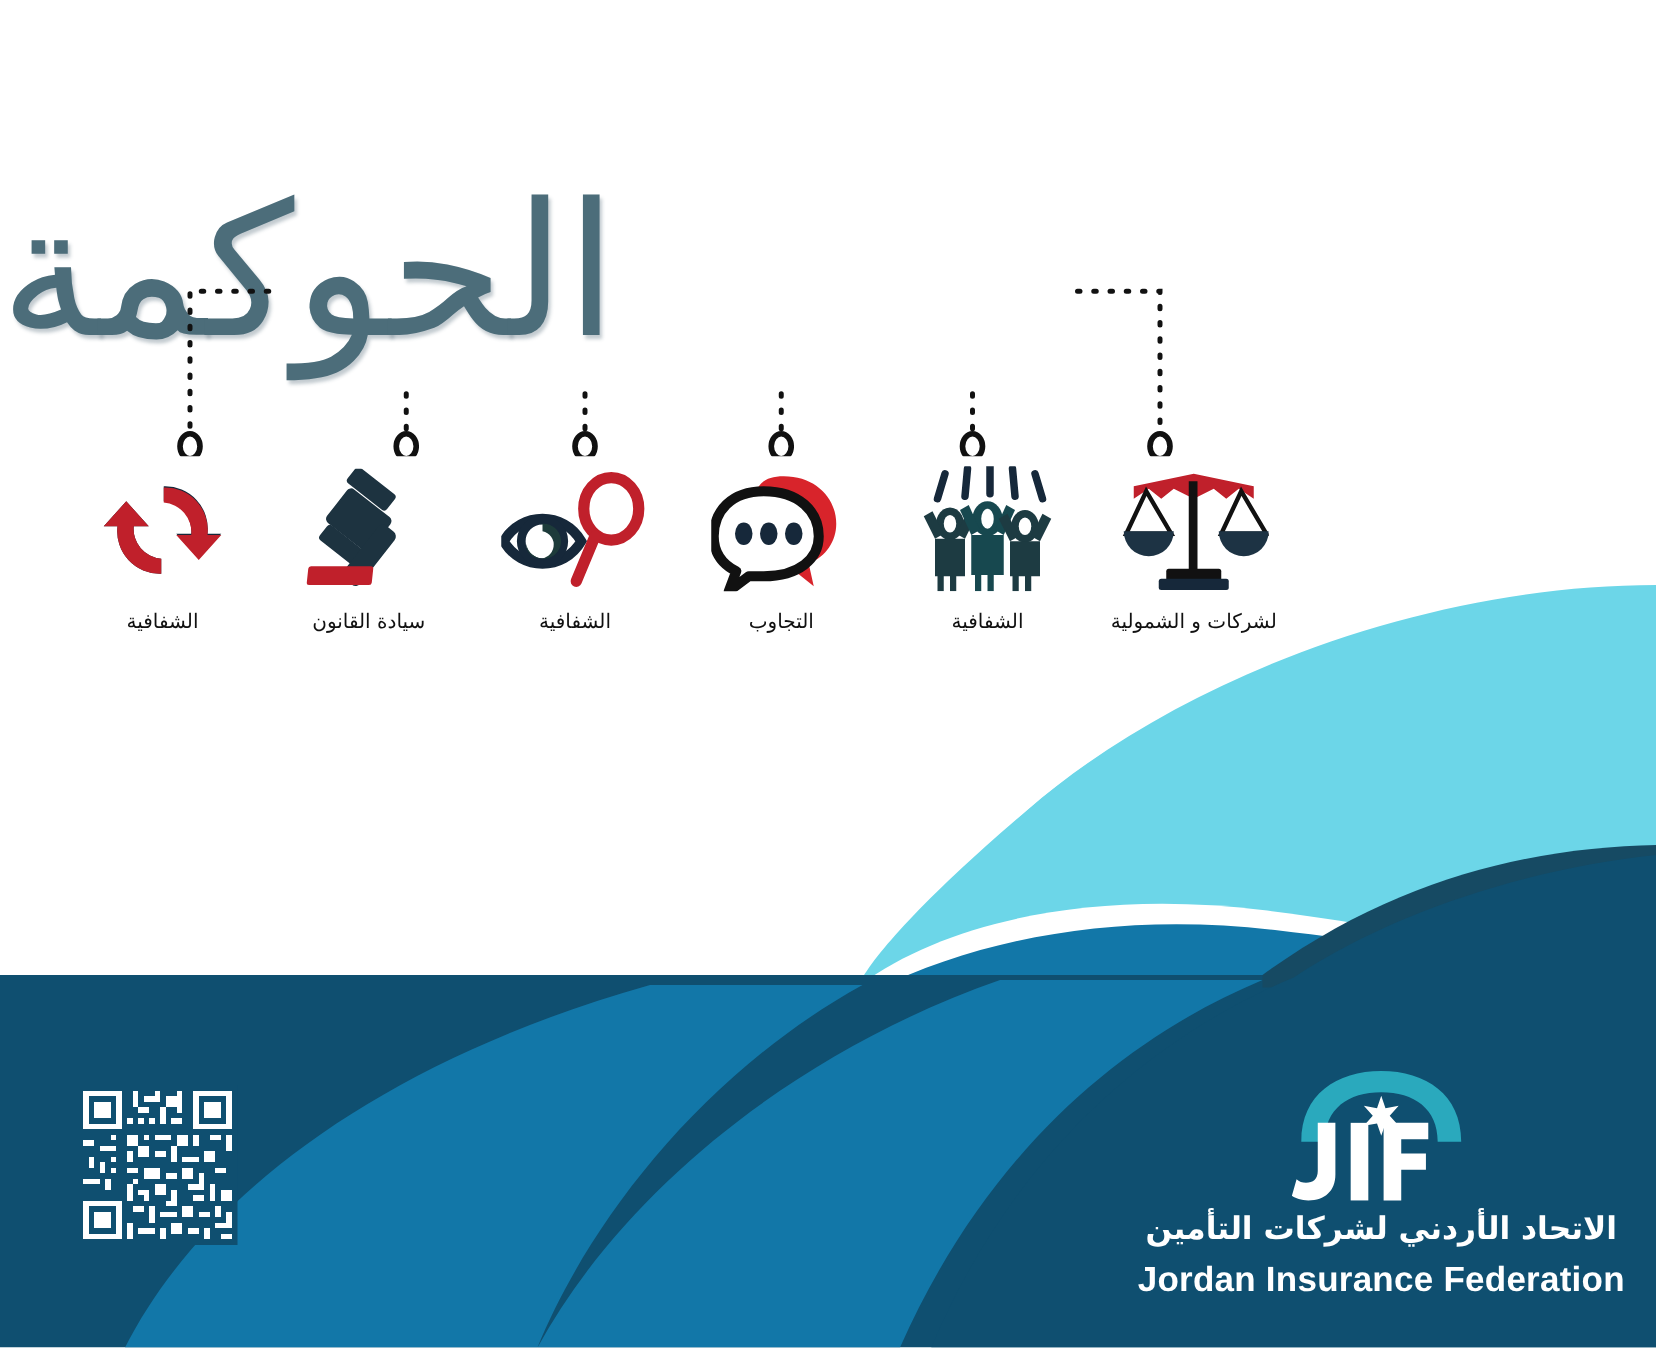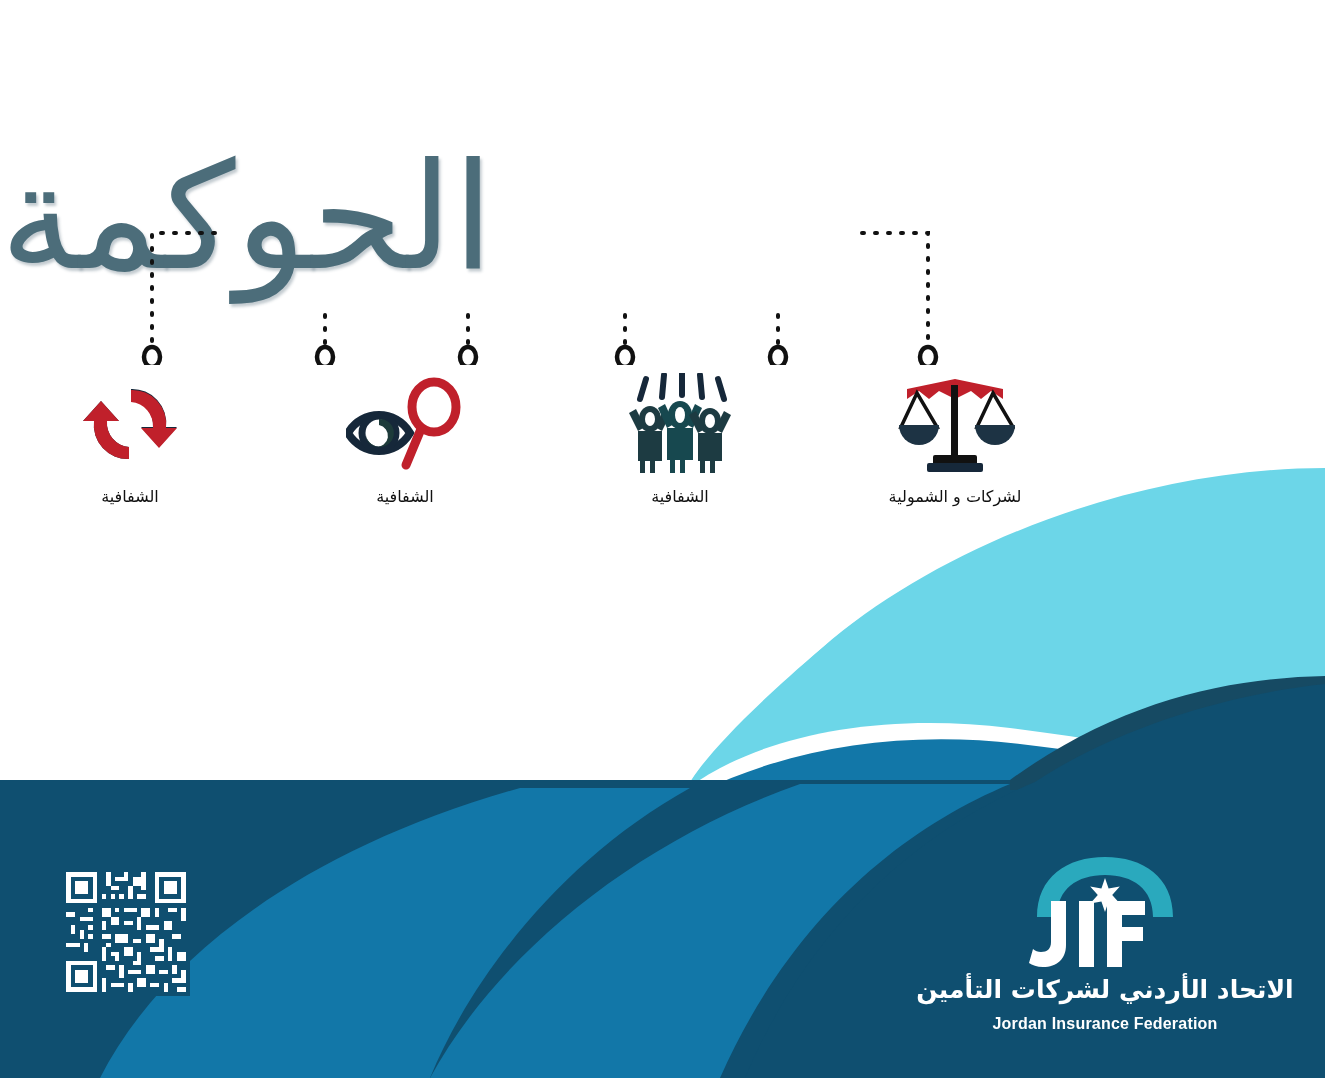--- a/index.html
+++ b/index.html
@@ -56,21 +56,21 @@
   }
   .logo .mark{width:200px;height:118px;}
   .logo .name-ar{
     margin-top:2px;
     font-family:"DejaVu Sans","Liberation Sans",sans-serif;
     font-size:25px;font-weight:700;color:#ffffff;direction:rtl;white-space:nowrap;
     letter-spacing:.5px;
   }
   .logo .name-en{
     font-family:"Liberation Sans","DejaVu Sans",sans-serif;
-    font-size:16px;font-weight:700;color:#ffffff;direction:ltr;white-space:nowrap;
+    font-size:28px;font-weight:700;color:#ffffff;direction:ltr;white-space:nowrap;
     letter-spacing:.2px;margin-top:11px;
   }
 </style>
 </head>
 <body>
 
 <div id="poster">
 
   <svg class="waves" viewBox="0 0 1325 1078" preserveAspectRatio="none" xmlns="http://www.w3.org/2000/svg">
     <defs>
@@ -130,38 +130,66 @@
         <svg width="108" height="98" viewBox="0 0 108 98" xmlns="http://www.w3.org/2000/svg">
           <path d="M55,14 A34,34 0 0 1 90,52 L101,52 L83,72 L65,52 L77,52 A24,24 0 0 0 55,26 Z" fill="#16283a"></path>
           <path d="M53,84 A34,34 0 0 1 18,46 L7,46 L25,26 L43,46 L31,46 A24,24 0 0 0 53,72 Z" fill="#c0202b" transform="rotate(180 54 49) translate(0 -1)"></path>
           <path d="M53,84 A34,34 0 0 1 18,46 L7,46 L25,26 L43,46 L31,46 A24,24 0 0 0 53,72 Z" fill="#16283a"></path>
           <path d="M55,14 A34,34 0 0 1 90,52 L101,52 L83,72 L65,52 L77,52 A24,24 0 0 0 55,26 Z" fill="#c0202b" transform="rotate(180 54 49)"></path>
         </svg>
       </div>
       <div class="caption">الشفافية</div>
     </div>
 
+    <div class="item">
+      <div class="glyph">
+        <svg width="108" height="98" viewBox="0 0 108 98" xmlns="http://www.w3.org/2000/svg">
+          <g fill="#1d3340">
+            <rect x="36" y="8" width="40" height="16" rx="3" transform="rotate(38 56 16)"></rect>
+            <rect x="24" y="24" width="44" height="34" rx="4" transform="rotate(38 46 41)"></rect>
+            <rect x="14" y="54" width="38" height="15" rx="3" transform="rotate(38 33 61)"></rect>
+            <rect x="46" y="42" width="17" height="54" rx="5" transform="rotate(38 54 69)"></rect>
+          </g>
+          <rect x="14" y="78" width="52" height="15" rx="2" fill="#c0202b" transform="skewX(-6)"></rect>
+        </svg>
+      </div>
+      <div class="caption">سيادة القانون</div>
+    </div>
 
     <div class="item">
       <div class="glyph">
         <svg width="118" height="98" viewBox="0 0 118 98" xmlns="http://www.w3.org/2000/svg">
           <g transform="translate(-4,6)">
             <path d="M6,52 C20,28 54,28 68,52 C54,76 20,76 6,52 Z" fill="none" stroke="#16283a" stroke-width="8"></path>
             <circle cx="37" cy="52" r="17" fill="none" stroke="#16283a" stroke-width="7"></circle>
             <path d="M37,38 A14,14 0 1 1 24,54 A11,11 0 1 0 37,44 Z" fill="#1d3b3a"></path>
           </g>
           <g stroke="#c0202b" stroke-width="9" fill="none" stroke-linecap="round">
             <ellipse cx="88" cy="32" rx="22" ry="25"></ellipse>
             <line x1="75" y1="54" x2="60" y2="90"></line>
           </g>
         </svg>
       </div>
       <div class="caption">الشفافية</div>
     </div>
 
+    <div class="item">
+      <div class="glyph">
+        <svg width="112" height="98" viewBox="0 0 112 98" xmlns="http://www.w3.org/2000/svg">
+          <path d="M58,6 C84,6 100,24 100,44 C100,58 92,70 78,76 L82,94 L62,78 C46,74 34,60 34,44 C34,24 32,6 58,6 Z" fill="#d8242b"></path>
+          <path d="M42,18 C70,18 86,34 86,54 C86,72 70,86 42,86 L30,86 L14,98 L20,82 C8,76 2,66 2,54 C2,34 16,18 42,18 Z" fill="#ffffff" stroke="#111" stroke-width="8" stroke-linejoin="round"></path>
+          <g fill="#16283a">
+            <ellipse cx="26" cy="52" rx="7" ry="9"></ellipse>
+            <ellipse cx="46" cy="52" rx="7" ry="9"></ellipse>
+            <ellipse cx="66" cy="52" rx="7" ry="9"></ellipse>
+          </g>
+        </svg>
+      </div>
+      <div class="caption">التجاوب</div>
+    </div>
 
     <div class="item">
       <div class="glyph">
         <svg width="112" height="100" viewBox="0 0 112 100" xmlns="http://www.w3.org/2000/svg">
           <g stroke="#16283a" stroke-width="6" stroke-linecap="round">
             <line x1="22" y1="6" x2="16" y2="26"></line>
             <line x1="40" y1="2" x2="38" y2="24"></line>
             <line x1="58" y1="0" x2="58" y2="22"></line>
             <line x1="76" y1="2" x2="78" y2="24"></line>
             <line x1="94" y1="6" x2="100" y2="26"></line>

